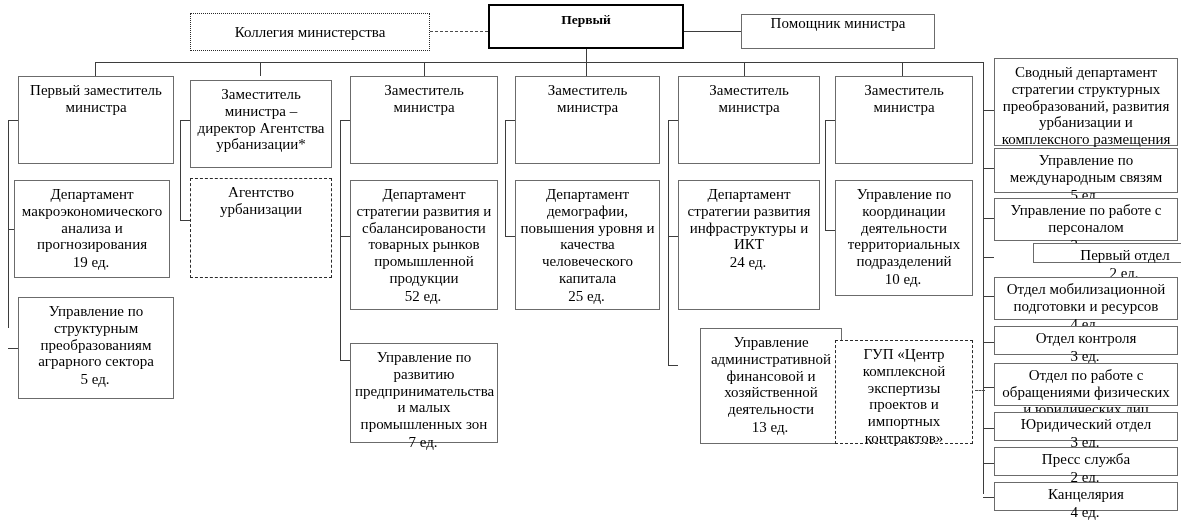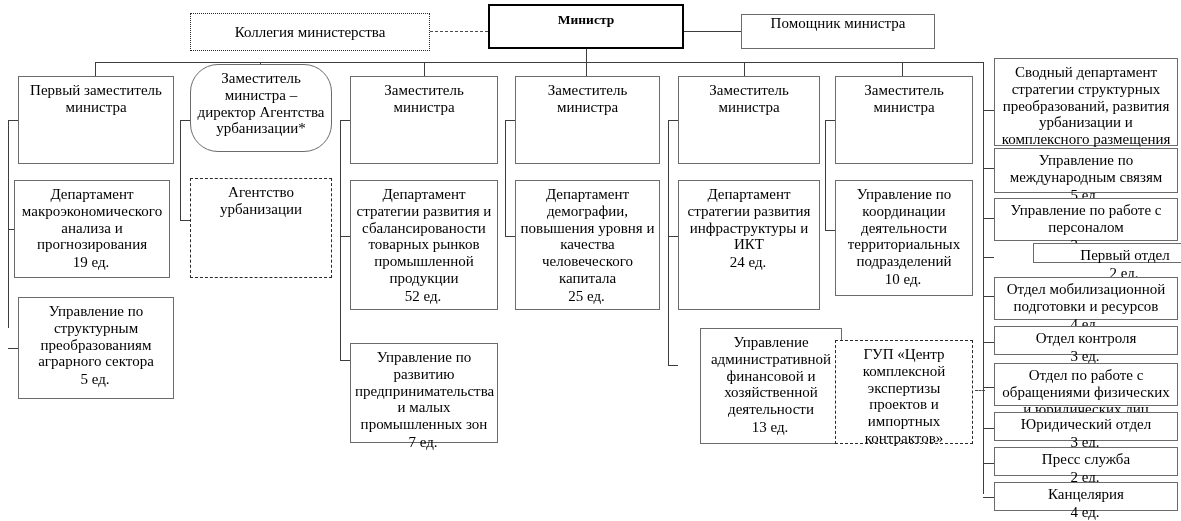--- a/index.html
+++ b/index.html
@@ -76,40 +76,40 @@
   <div class="ln h" style="left:983px;top:387px;width:11px;"></div>
   <div class="ln h" style="left:983px;top:428px;width:11px;"></div>
   <div class="ln h" style="left:983px;top:463px;width:11px;"></div>
   <div class="ln h" style="left:983px;top:497px;width:11px;"></div>
 
   <div class="box dotted" style="left:190px;top:13px;width:240px;height:38px;display:flex;align-items:center;justify-content:center;padding:0;">
     <span class="t">Коллегия министерства</span>
   </div>
 
   <div class="box thick" style="left:488px;top:4px;width:196px;height:45px;">
-    <span class="t">Министр</span>
+    <span class="t">Первый</span>
   </div>
 
   <div class="box" style="left:741px;top:14px;width:194px;height:35px;display:flex;align-items:flex-start;justify-content:center;padding:0;">
     <span class="t">Помощник министра</span>
   </div>
 
   <div class="box" style="left:18px;top:76px;width:156px;height:88px;">
     <span class="t">Первый заместитель министра</span>
   </div>
   <div class="box" style="left:14px;top:180px;width:156px;height:98px;">
     <span class="t">Департамент макроэкономического анализа и прогнозирования</span>
     <span class="num">19 ед.</span>
   </div>
   <div class="box" style="left:18px;top:297px;width:156px;height:102px;">
     <span class="t">Управление по структурным преобразованиям аграрного сектора</span>
     <span class="num">5 ед.</span>
   </div>
 
-  <div class="box" style="left:190px;top:64px;width:142px;height:88px;border-radius:28px;">
+  <div class="box" style="left:190px;top:80px;width:142px;height:88px;">
     <span class="t">Заместитель министра – директор Агентства урбанизации*</span>
   </div>
   <div class="box dashed" style="left:190px;top:178px;width:142px;height:100px;">
     <span class="t">Агентство урбанизации</span>
   </div>
 
   <div class="box" style="left:350px;top:76px;width:148px;height:88px;">
     <span class="t">Заместитель министра</span>
   </div>
   <div class="box" style="left:350px;top:180px;width:148px;height:130px;">

